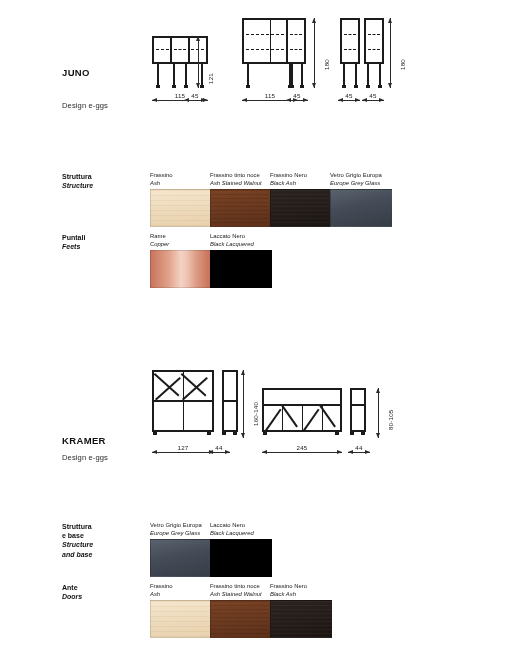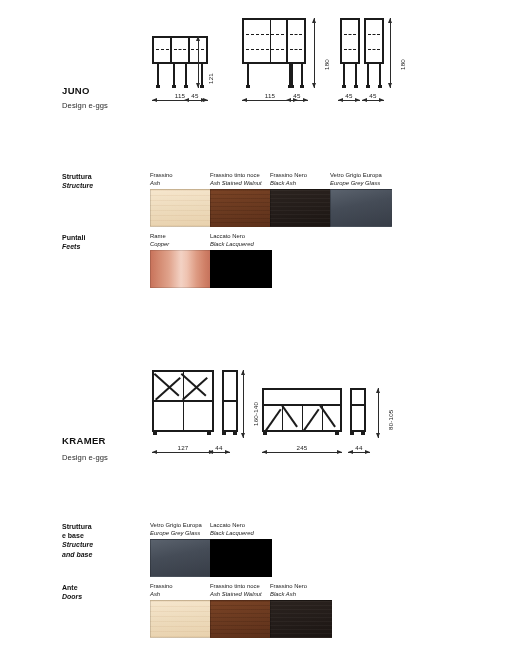--- a/index.html
+++ b/index.html
@@ -181,21 +181,21 @@
   }
   .chip-blacklacq {
     background: #000000;
   }
 </style>
 </head>
 <body>
 
 <div class="page">
 
-  <div class="prod-title" style="left:62px; top:85px;">JUNO</div>
+  <div class="prod-title" style="left:62px; top:67px;">JUNO</div>
   <div class="prod-designer" style="left:62px; top:101px;">Design e-ggs</div>
 
   <div class="drawings">
 
     <div class="drw" style="left:152px; top:36px; width:56px; height:52px;">
       <div class="frame" style="left:0; top:0; width:56px; height:28px;">
         <div class="divider-v" style="left:26px;"></div>
         <div class="shelf-dash" style="top:11px;"></div>
       </div>
       <div class="leg" style="left:5px; top:28px; height:21px;"></div>

